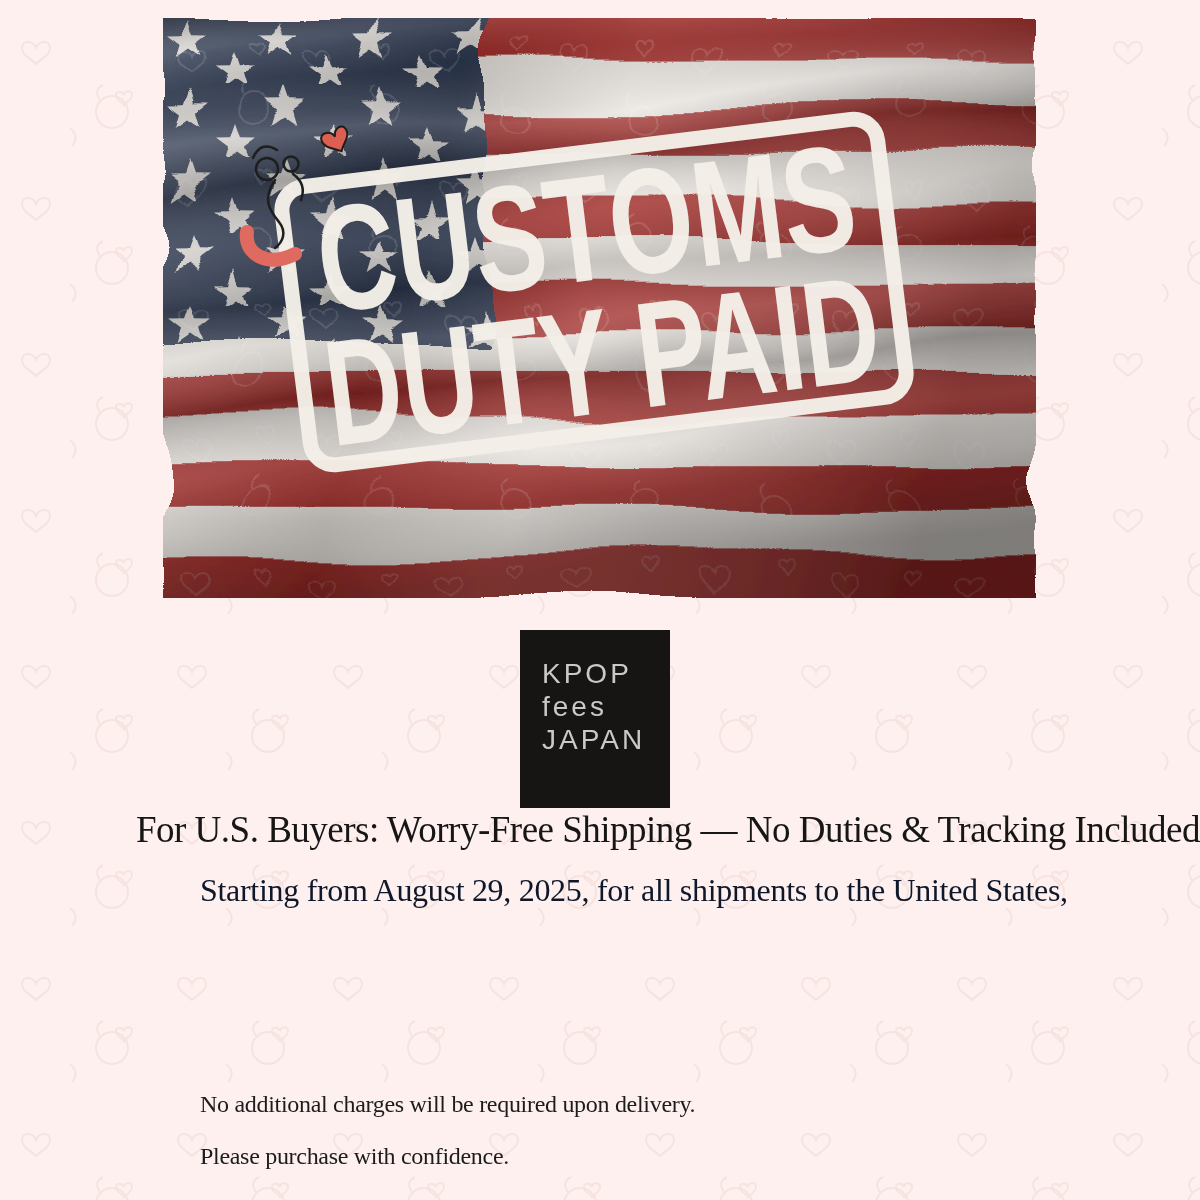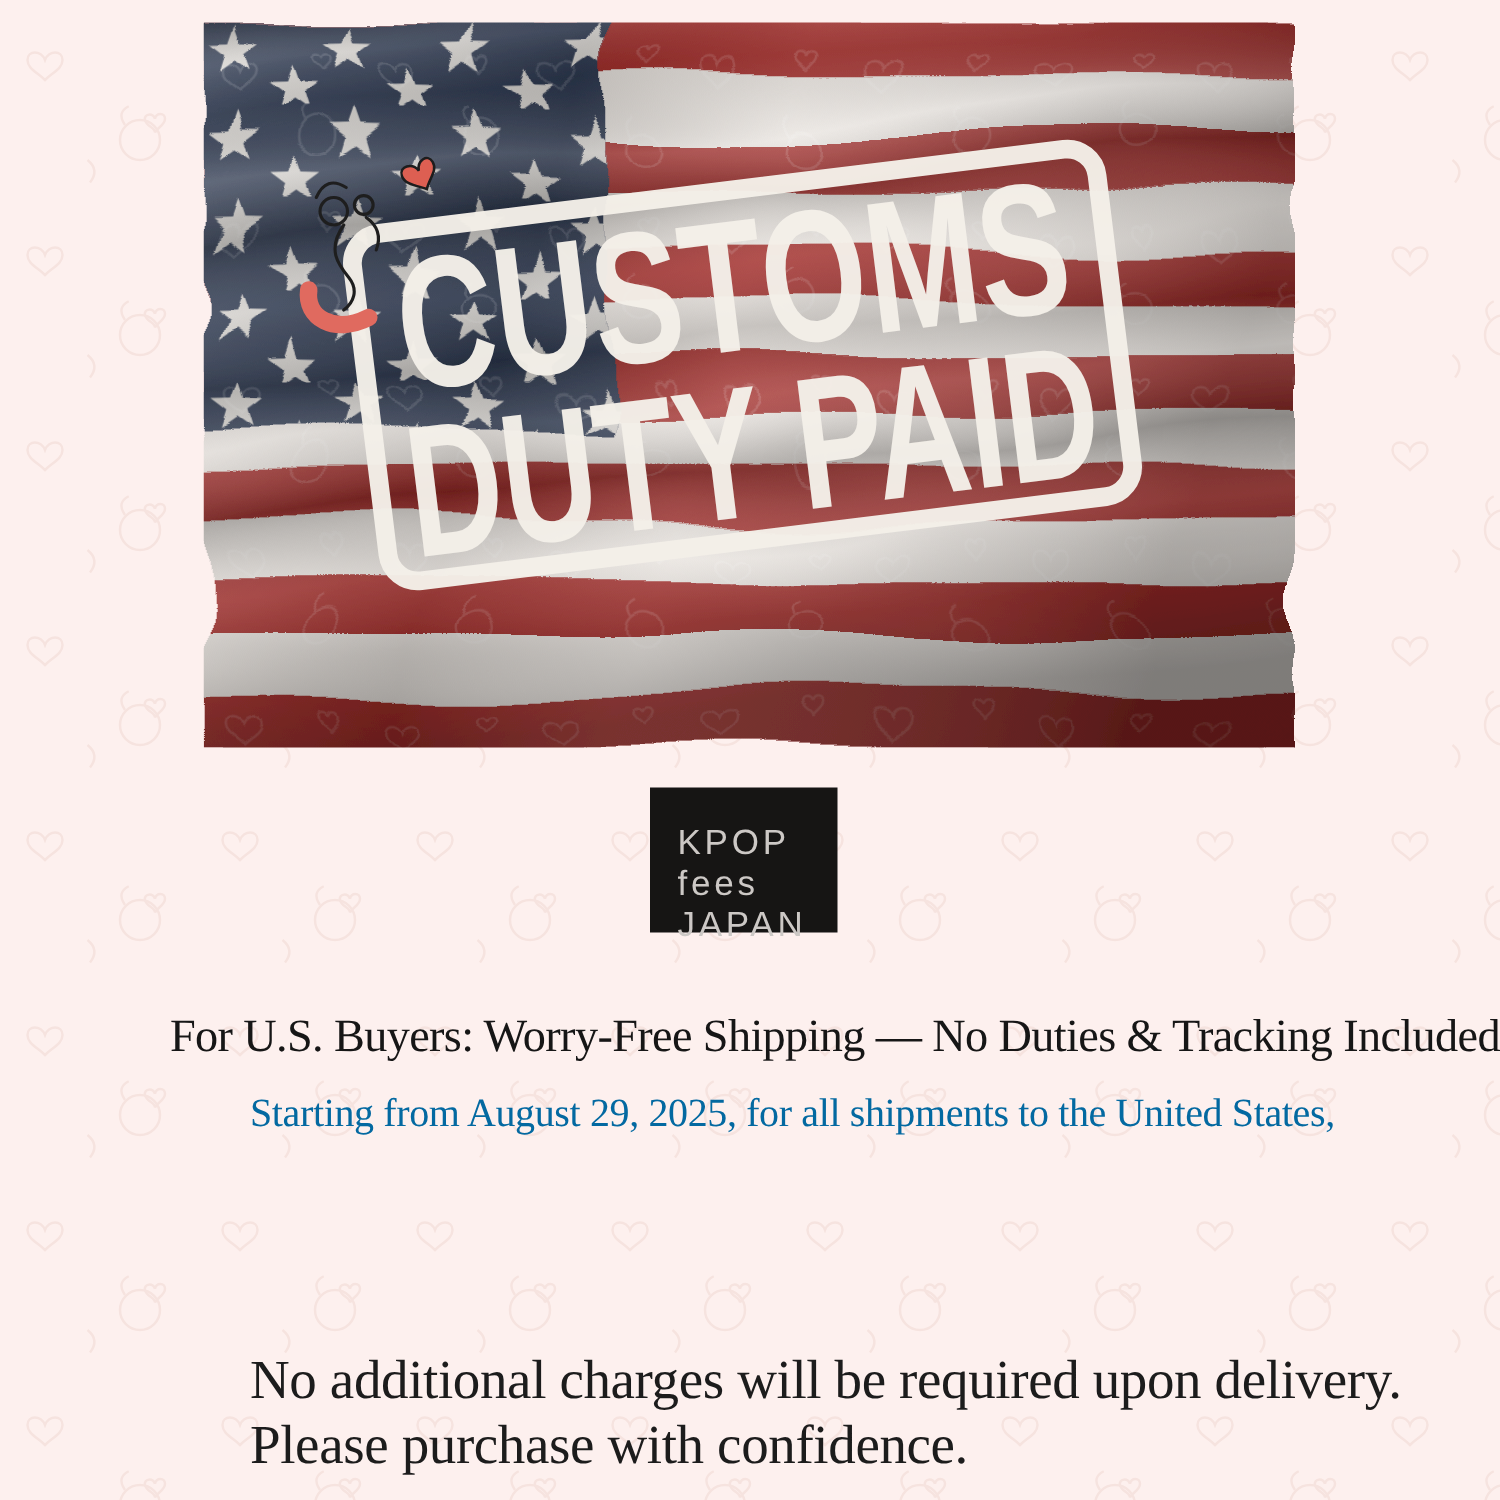--- a/index.html
+++ b/index.html
@@ -8,38 +8,38 @@
     background:#fdf0ee;color:#1c1c1c;
     font-family:"Liberation Serif", serif;
   }
   .bg-pattern{position:absolute;left:0;top:0;z-index:0;}
   .flag-banner{position:absolute;left:163px;top:18px;width:873px;height:580px;z-index:1;}
   .stamp-text{
     font-family:"Liberation Sans", sans-serif;
     font-weight:700;font-size:150px;fill:#f4f0e9;text-anchor:middle;
   }
   .brand-logo{
-    position:absolute;left:520px;top:630px;width:150px;height:116px;z-index:2;
+    position:absolute;left:520px;top:630px;width:150px;height:178px;z-index:2;
     background:#161514;color:#ccc8c5;box-sizing:border-box;
     font-family:"Liberation Sans", sans-serif;font-weight:400;
     font-size:28px;line-height:33px;letter-spacing:3px;
     padding:27px 0 0 22px;
   }
   .shipping-heading{
     position:absolute;left:0;right:0;top:808px;z-index:2;
     text-align:right;white-space:nowrap;
     font-size:37px;letter-spacing:-0.5px;color:#161616;
   }
   .shipping-details{
     position:absolute;left:200px;top:864px;z-index:2;white-space:nowrap;
-    font-size:32px;line-height:52px;letter-spacing:-0.3px;color:#0369a1;
+    font-size:32px;line-height:52px;letter-spacing:-0.3px;color:#0f172a;
   }
   .reassurance-note{
     position:absolute;left:200px;top:1078px;z-index:2;white-space:nowrap;
-    font-size:44px;line-height:52px;letter-spacing:-0.3px;color:#1c1c1c;
+    font-size:24px;line-height:52px;letter-spacing:-0.3px;color:#1c1c1c;
   }
 </style>
 </head>
 <body>
 
 <svg class="bg-pattern" width="1200" height="1200" viewBox="0 0 1200 1200" aria-hidden="true">
   <defs>
     <pattern id="pgd" width="156" height="156" patternUnits="userSpaceOnUse">
       <g fill="none" stroke="#f0d9d3" stroke-width="2">
         <path d="M36,48 C33,40 22,40 22,48 C22,55 30,58 36,64 C42,58 50,55 50,48 C50,40 39,40 36,48 Z"></path>

